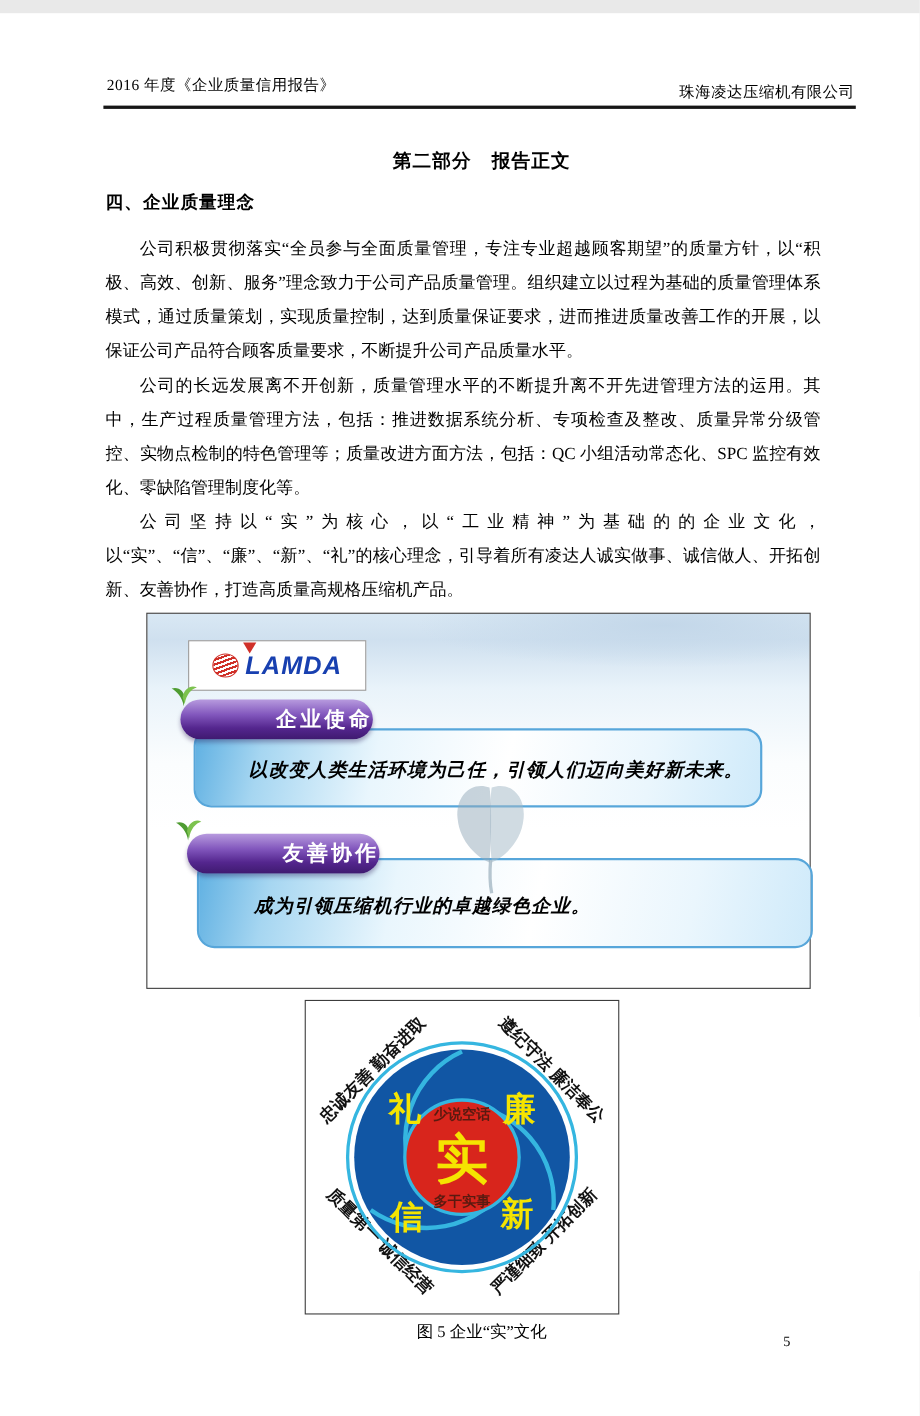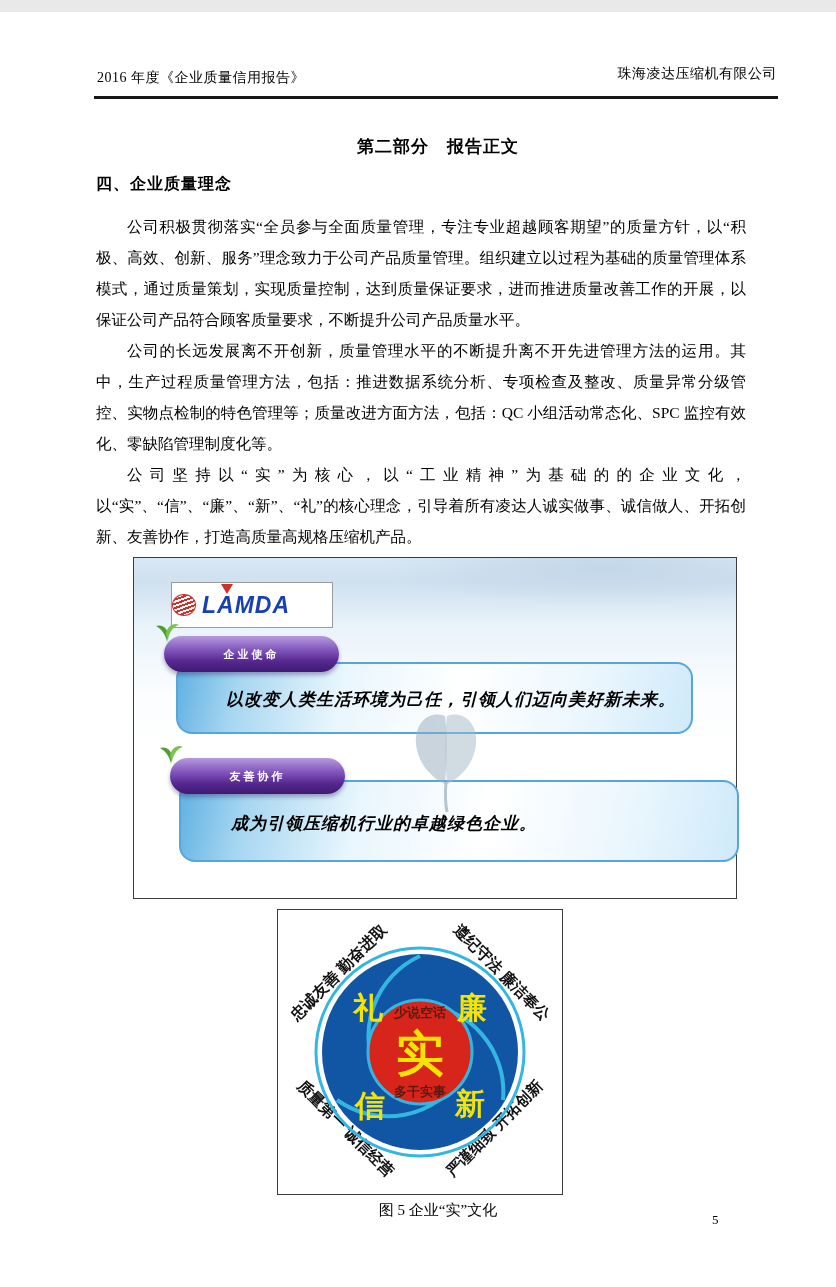--- a/index.html
+++ b/index.html
@@ -2,54 +2,54 @@
 <html><head>
 <meta charset="utf-8">
 <style>
   html,body{margin:0;padding:0;background:#e9e9e9;}
   .page{
     position:relative;width:836px;height:1287px;margin:12px auto;background:#ffffff;
     font-family:"Liberation Serif","DejaVu Serif",serif;color:#000;overflow:hidden;padding-left:40px;
   }
   
   .hdr-left{position:absolute;left:97px;top:57px;font-size:14px;letter-spacing:.5px;}
-  .hdr-right{position:absolute;right:99px;top:53px;font-size:14px;letter-spacing:.5px;}
+  .hdr-right{position:absolute;right:99px;top:63px;font-size:14px;letter-spacing:.5px;}
   .hdr-rule{position:absolute;left:94px;top:84px;width:684px;height:3px;background:#161616;}
   
   .doc-title{position:absolute;left:0;top:123px;width:100%;text-align:center;
              font-size:17px;font-weight:bold;letter-spacing:1px;}
   .sec-heading{position:absolute;left:96px;top:162px;font-size:16px;font-weight:bold;letter-spacing:1px;}
   
   .body-text{position:absolute;left:96px;top:199px;width:650px;font-size:15.5px;
              line-height:31px;text-align:justify;}
   .body-text p{margin:0;text-indent:2em;}
   
   .slide{
     position:absolute;left:133px;top:545px;width:604px;height:342px;
     border:1px solid #3c3c3c;box-sizing:border-box;
     background:
       radial-gradient(ellipse 320px 55px at 78% 3%, #c3d7e9 0%, rgba(255,255,255,0) 70%),
       linear-gradient(to bottom,#d9e8f4 0%,#cfe0ef 7%,#e9f3fa 20%,#fbfdfe 40%,#ffffff 58%);
     font-family:"Liberation Sans","DejaVu Sans",sans-serif;
   }
   .logo-box{position:absolute;left:37px;top:24px;width:160px;height:44px;background:#fff;
-            border:1px solid #9a9a9a;display:flex;align-items:center;justify-content:flex-start;gap:6px;}
+            border:1px solid #9a9a9a;display:flex;align-items:center;justify-content:center;gap:6px;}
   .logo-sphere{width:24px;height:22px;border-radius:50%;
                background:repeating-linear-gradient(160deg,#d03028 0 2px,#ffffff 2px 4px);
                border:1px solid #d03028;box-sizing:border-box;}
   .logo-word{position:relative;font-weight:bold;font-style:italic;font-size:23px;color:#1840b0;letter-spacing:1px;}
   .logo-tri{position:absolute;left:49px;top:1px;width:0;height:0;
             border-left:6px solid transparent;border-right:6px solid transparent;
             border-top:10px solid #d03028;}
   .sprout{position:absolute;z-index:5;}
   .pill{
     position:absolute;width:175px;height:36px;border-radius:18px;z-index:4;
     background:linear-gradient(to bottom,#b79ade 0%,#8257bd 38%,#54268e 72%,#3f1a70 100%);
-    color:#fff;font-size:11px;font-weight:bold;letter-spacing:3px;
-    display:flex;align-items:center;justify-content:center;
+    color:#fff;font-size:19px;font-weight:bold;letter-spacing:3px;
+    display:flex;align-items:center;justify-content:flex-end;
     box-shadow:0 3px 4px rgba(40,20,80,.35);
   }
   .panel{
     position:absolute;border:2px solid #57a6da;border-radius:16px;z-index:2;box-sizing:border-box;
     background:linear-gradient(102deg,#5fb0e2 0%,#a6d6f1 12%,#e9f6fd 32%,#ffffff 55%,#eaf6fd 80%,#cfeafa 100%);
     font-style:italic;
   }
   .panel-text{position:absolute;font-size:17px;font-weight:bold;color:#000;letter-spacing:1px;}
   .leaf{position:absolute;left:276px;top:152px;z-index:3;}
   

